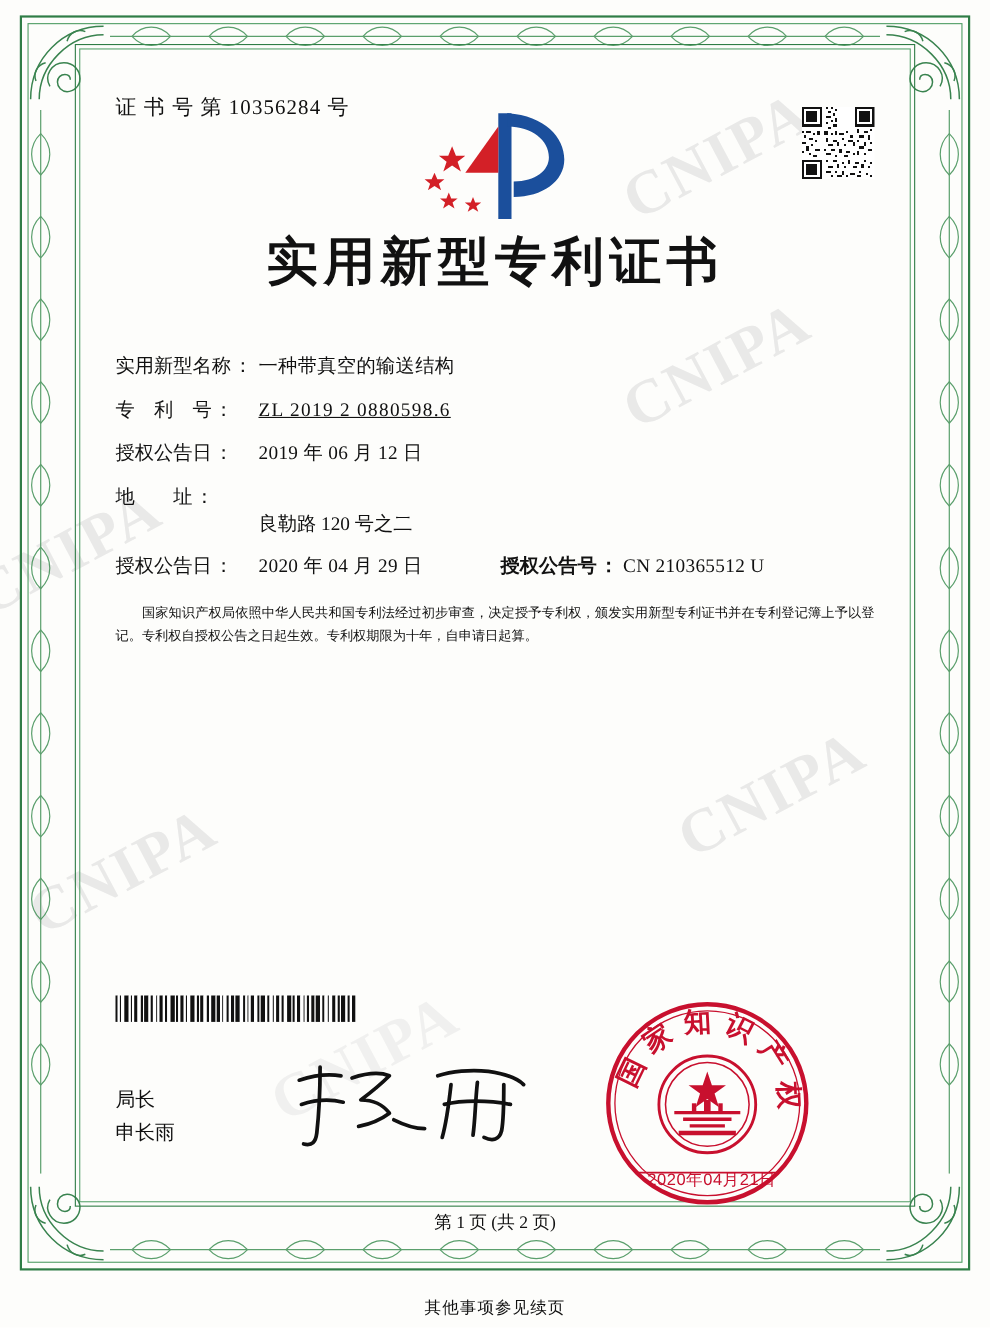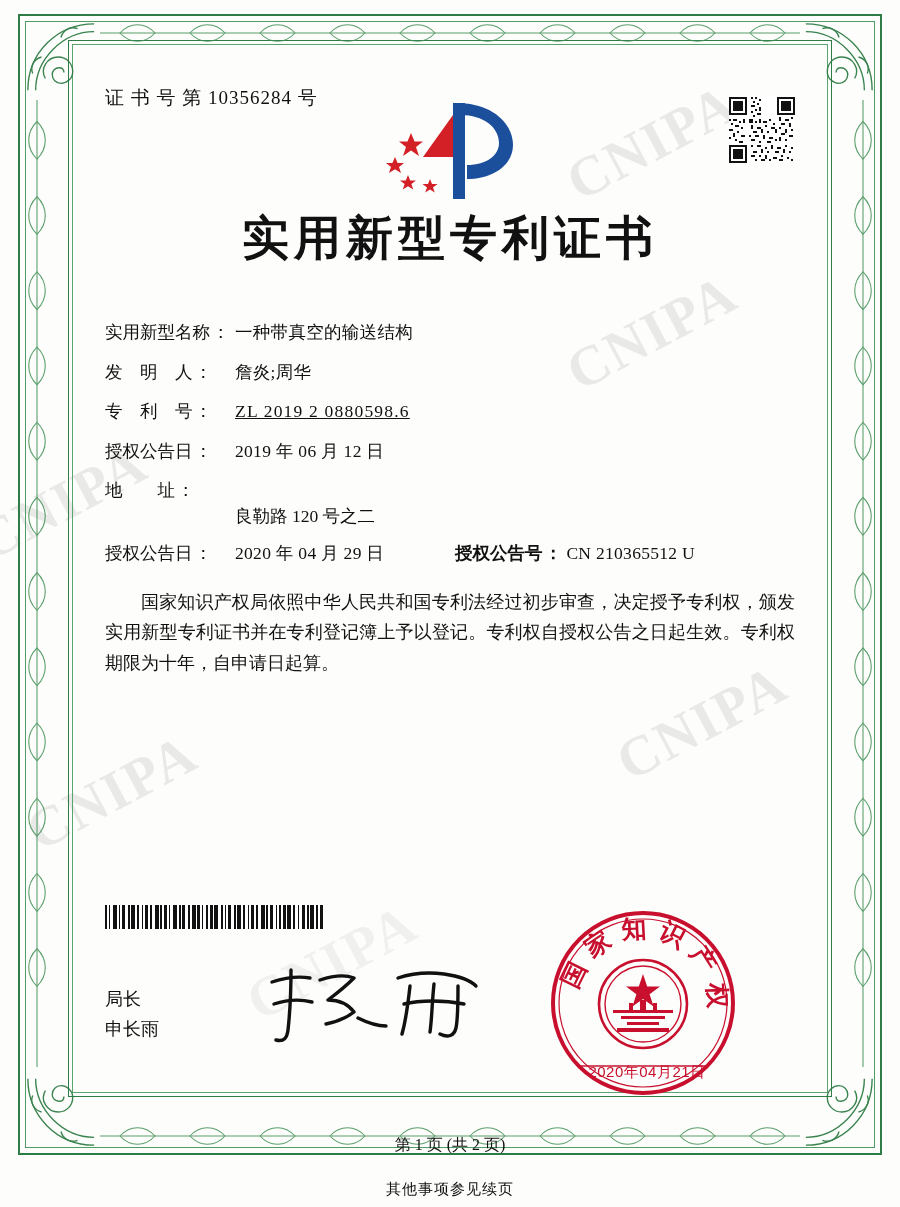--- a/index.html
+++ b/index.html
@@ -147,21 +147,21 @@
   .row.pub {
     display: flex;
     margin-bottom: 10px;
   }
   .pub-left { flex: 0 0 350px; display: flex; }
   .pub-right { display: flex; }
   .pub-right .label { width: auto; flex: none; font-weight: bold; }
 
   .para {
     margin-top: 24px;
-    font-size: 18px;
+    font-size: 12px;
     line-height: 1.72;
     text-indent: 2em;
     color: #111;
     text-align: justify;
   }
   .para2 { margin-top: 4px; }
 
   
   .barcode {
     position: absolute;
@@ -197,21 +197,21 @@
     width: 150px;
     text-align: center;
     font-size: 15px;
     color: #c8102e;
     letter-spacing: .5px;
     font-family: "Liberation Sans", sans-serif;
   }
   .page-no {
     position: absolute;
     left: 0; right: 0;
-    top: 1135px;
+    top: 1101px;
     text-align: center;
     font-size: 16px;
     color: #111;
   }
   .footer-note {
     position: absolute;
     left: 0; right: 0;
     top: 1180px;
     text-align: center;
     font-size: 15px;
@@ -433,24 +433,20 @@
 
     <div class="title">实用新型专利证书</div>
 
     <div class="fields">
 
       <div class="row">
         <div class="label"><span>实用新型名称</span><span class="colon">：</span></div>
         <div class="value">一种带真空的输送结构</div>
       </div>
 
-      <div class="row">
-        <div class="label"><span>发　明　人</span><span class="colon">：</span></div>
-        <div class="value">詹炎;周华</div>
-      </div>
 
       <div class="row">
         <div class="label"><span>专　利　号</span><span class="colon">：</span></div>
         <div class="value mono-ish">ZL 2019 2 0880598.6</div>
       </div>
 
       <div class="row">
         <div class="label"><span>授权公告日</span><span class="colon">：</span></div>
         <div class="value">2019 年 06 月 12 日</div>
       </div>

